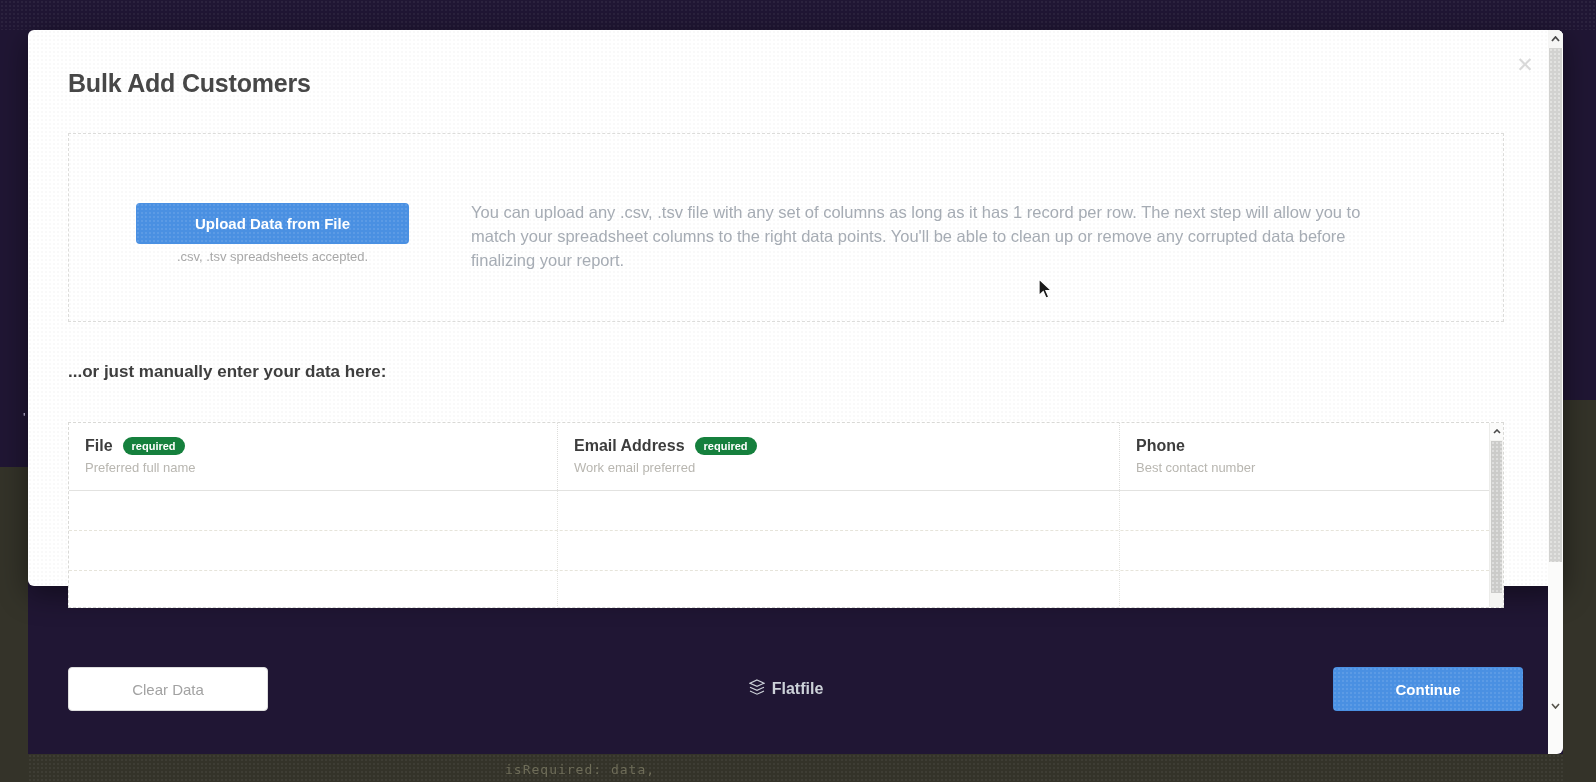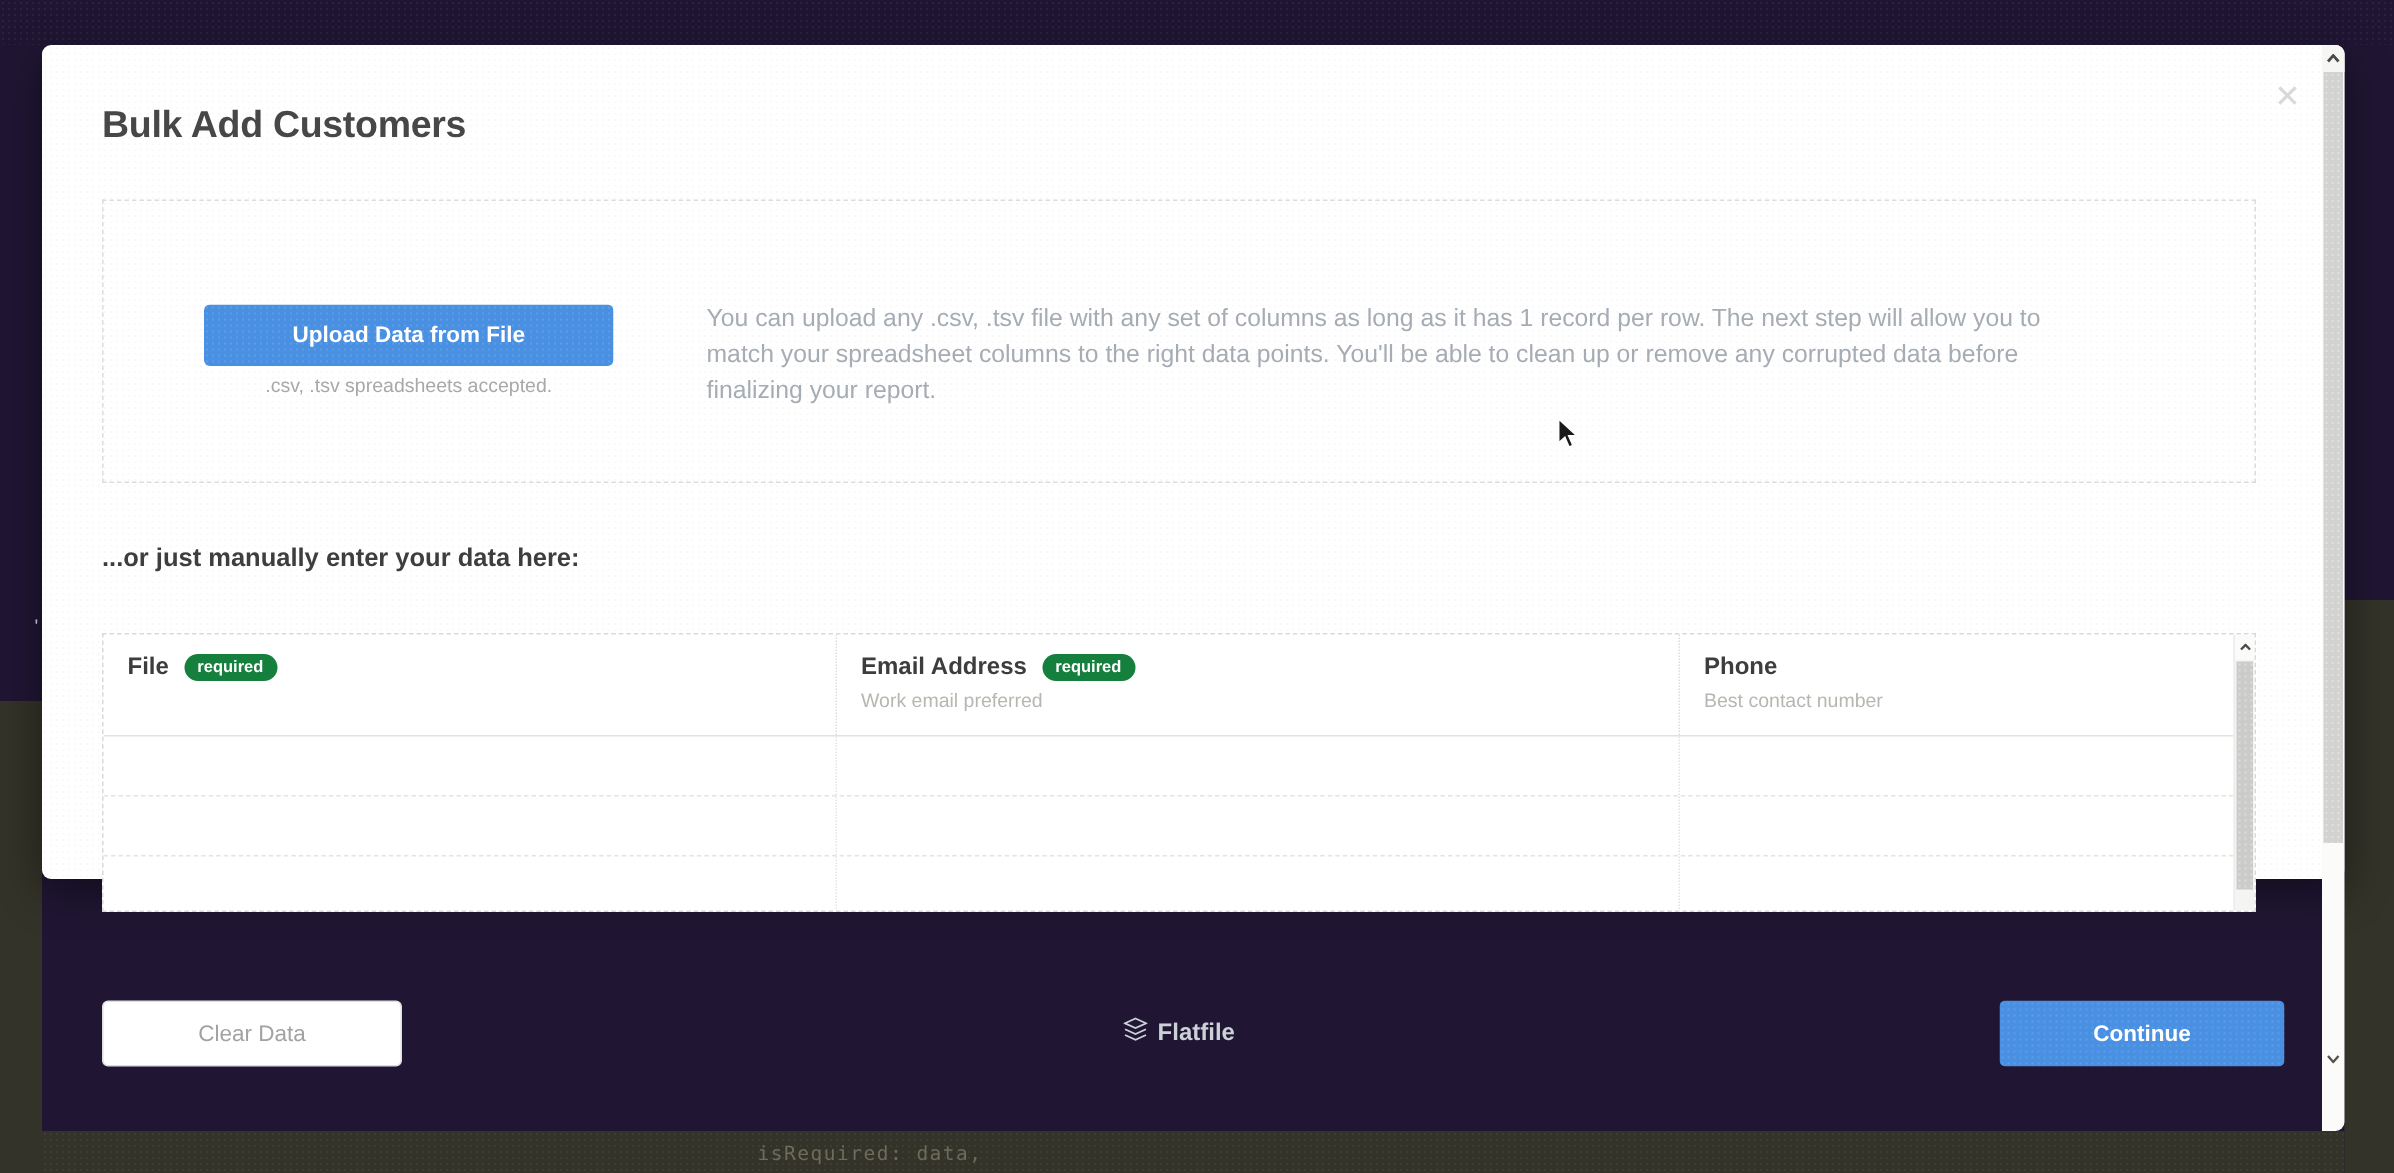--- a/index.html
+++ b/index.html
@@ -163,20 +163,21 @@
     <div id="upload-caption">.csv, .tsv spreadsheets accepted.</div>
     <div id="upload-description">You can upload any .csv, .tsv file with any set of columns as long as it has 1 record per row. The next step will allow you to match your spreadsheet columns to the right data points. You'll be able to clean up or remove any corrupted data before finalizing your report.</div>
   </div>
 
   <div id="manual-label">...or just manually enter your data here:</div>
 
   <div id="data-table">
     <div class="thead">
       <div class="th th-name">
         <span class="col-label">File</span><span class="badge">required</span>
+        <div class="col-subtitle">Preferred full name</div>
       </div>
       <div class="th th-email">
         <span class="col-label">Email Address</span><span class="badge">required</span>
         <div class="col-subtitle">Work email preferred</div>
       </div>
       <div class="th th-phone">
         <span class="col-label">Phone</span>
         <div class="col-subtitle">Best contact number</div>
       </div>
     </div>

